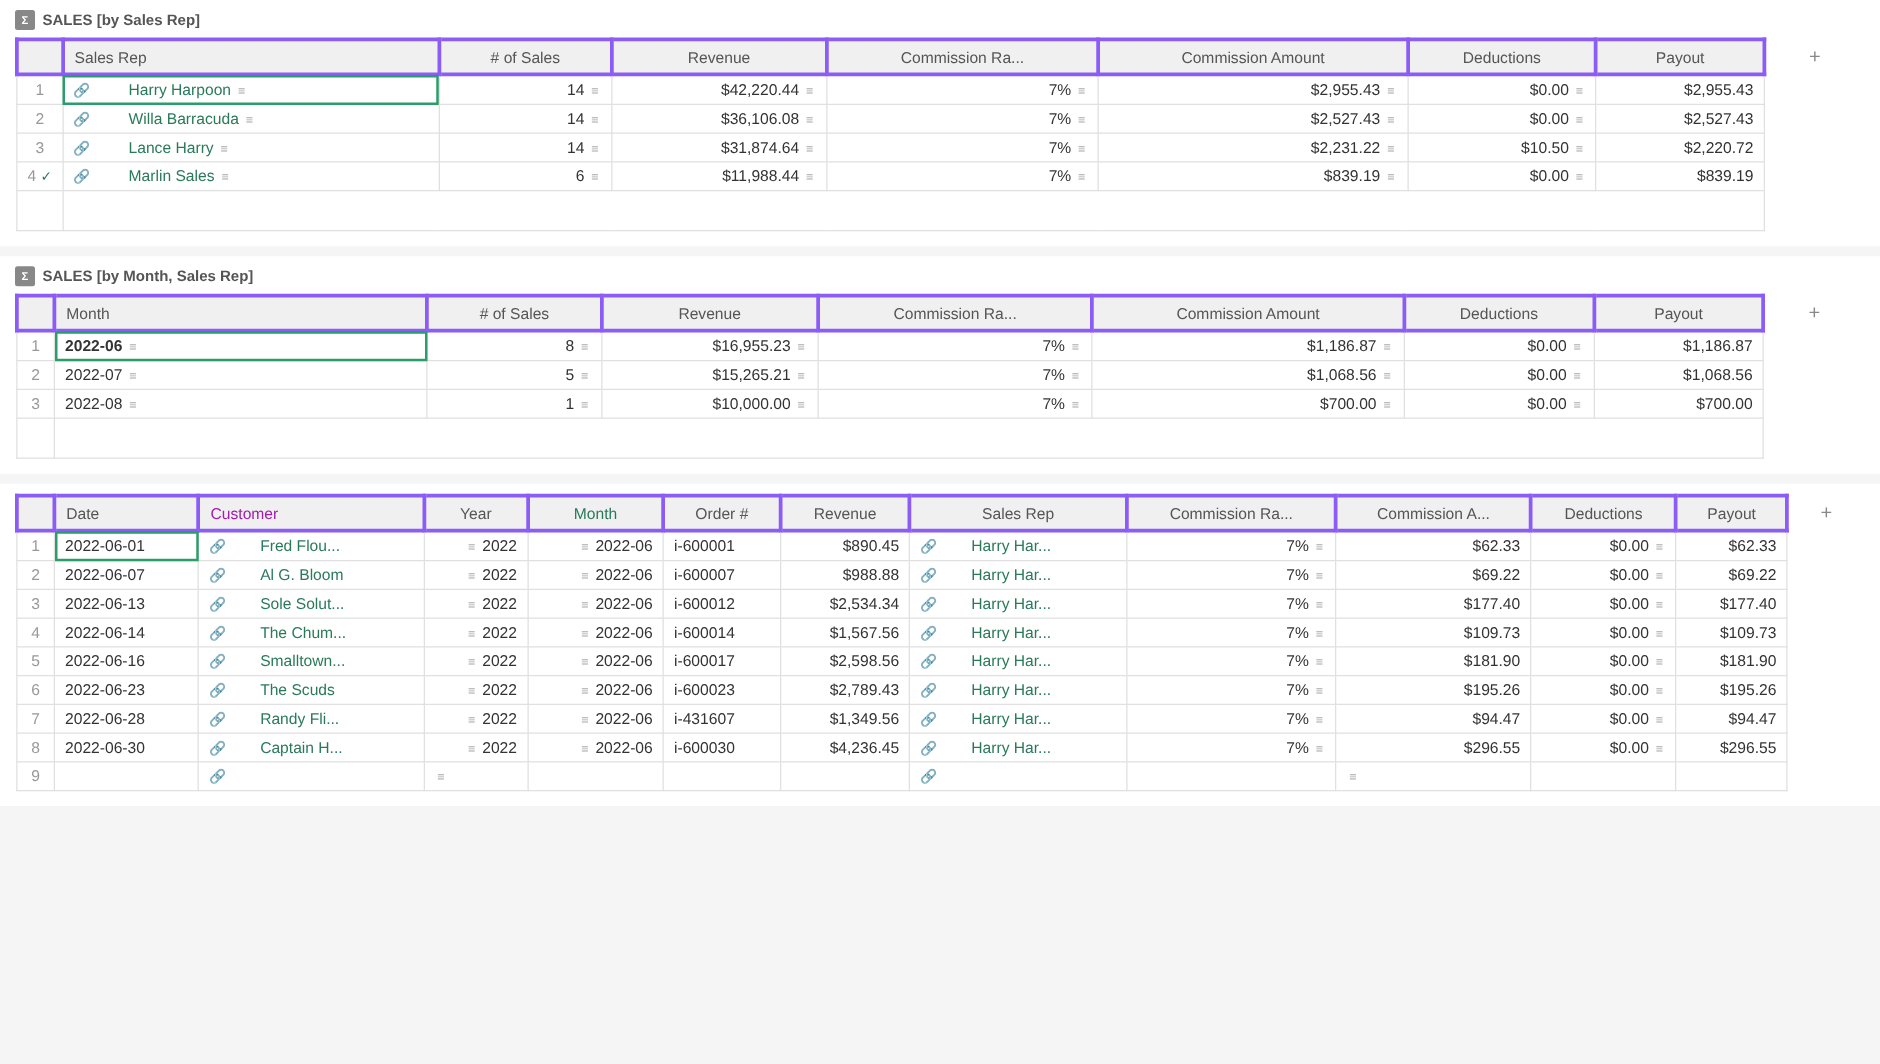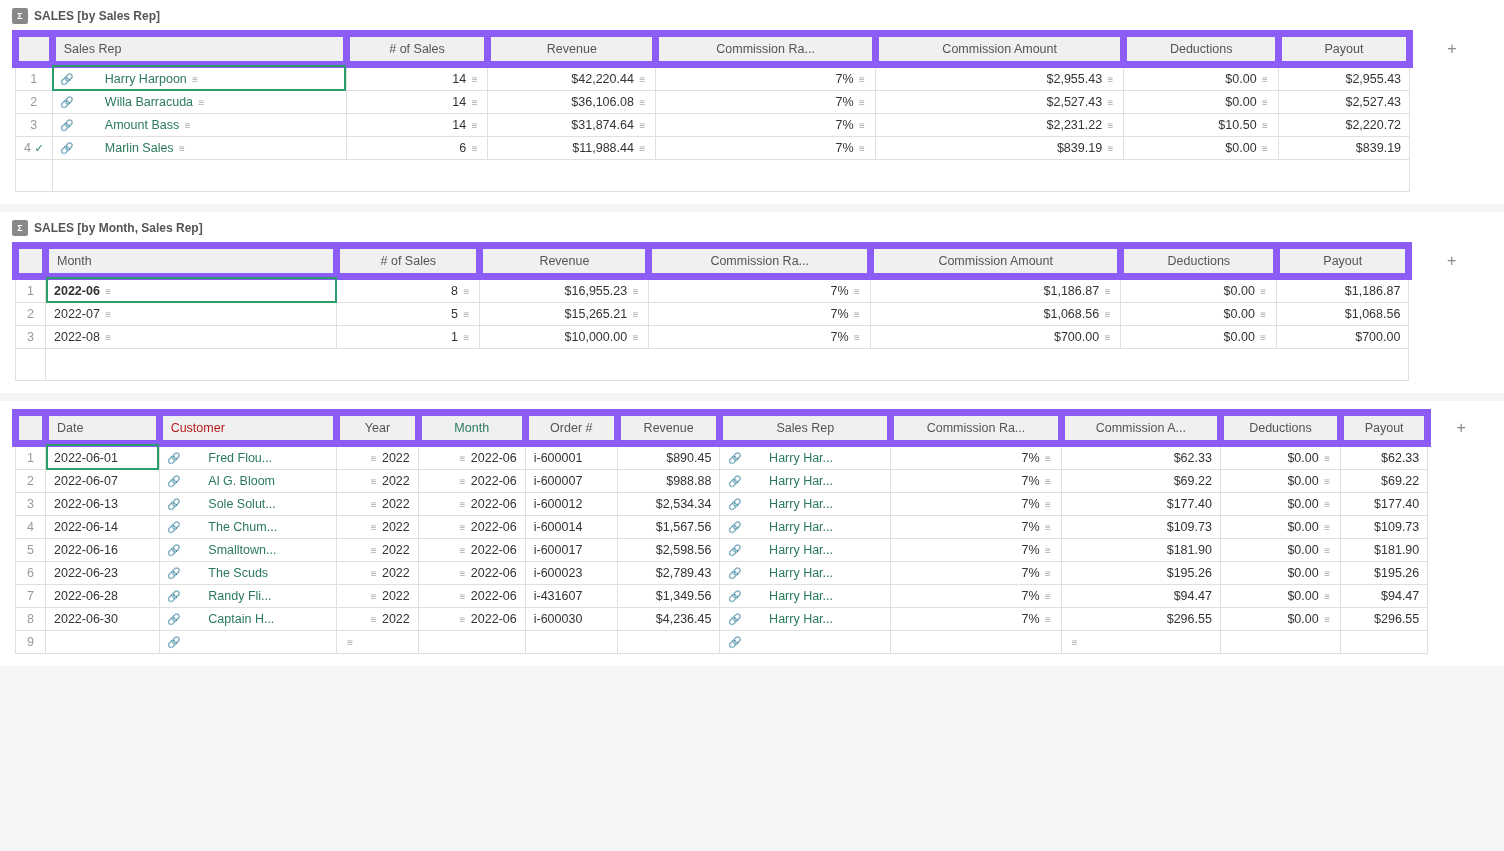--- a/index.html
+++ b/index.html
@@ -3,21 +3,21 @@
   <meta charset="utf-8">
   <style>
     * { box-sizing: border-box; margin: 0; padding: 0; }
     body { font-family: -apple-system, BlinkMacSystemFont, 'Segoe UI', sans-serif; font-size: 13px; background: #f5f5f5; color: #333; }
 
     .section { background: #fff; margin-bottom: 8px; padding: 8px 12px 12px; }
     .section-header { display: flex; align-items: center; gap: 6px; font-size: 12px; font-weight: 600; color: #555; margin-bottom: 6px; }
     .section-icon { width: 16px; height: 16px; background: #888; color: #fff; font-size: 9px; display: flex; align-items: center; justify-content: center; border-radius: 2px; font-weight: bold; }
 
     table { border-collapse: collapse; width: 100%; font-size: 12.5px; }
-    thead th { background: #f0f0f0; border: 7px solid #8b5cf6; padding: 5px 8px; font-weight: 500; color: #555; text-align: center; white-space: nowrap; }
+    thead th { background: #f0f0f0; border: 3px solid #8b5cf6; padding: 5px 8px; font-weight: 500; color: #555; text-align: center; white-space: nowrap; }
     thead th.left { text-align: left; }
     tbody td { border: 1px solid #e0e0e0; padding: 4px 8px; white-space: nowrap; }
 
     .row-num { color: #999; text-align: center; width: 30px; }
     .col-name { color: #2a7a5a; padding-left: 24px; }
     .link-icon { font-size: 11px; color: #2a7a5a; margin-right: 3px; }
     .menu-icon { font-size: 10px; color: #aaa; cursor: pointer; margin: 0 2px; }
     .col-right { text-align: right; }
     .col-center { text-align: right; }
     .check-icon { color: #2a7a5a; font-size: 11px; }
@@ -79,21 +79,21 @@
         <td class="col-right">7% <span class="menu-icon">≡</span></td>
         <td class="col-right">$2,527.43 <span class="menu-icon">≡</span></td>
         <td class="col-right">$0.00 <span class="menu-icon">≡</span></td>
         <td class="col-right">$2,527.43</td>
       </tr>
 
       <tr>
         <td class="row-num">3</td>
         <td>
           <span class="link-icon">🔗</span>
-          <span class="col-name">Amount Bass</span>
+          <span class="col-name">Lance Harry</span>
           <span class="menu-icon">≡</span>
         </td>
         <td class="col-right">14 <span class="menu-icon">≡</span></td>
         <td class="col-right">$31,874.64 <span class="menu-icon">≡</span></td>
         <td class="col-right">7% <span class="menu-icon">≡</span></td>
         <td class="col-right">$2,231.22 <span class="menu-icon">≡</span></td>
         <td class="col-right">$10.50 <span class="menu-icon">≡</span></td>
         <td class="col-right">$2,220.72</td>
       </tr>
 
@@ -192,21 +192,21 @@
     </tbody>
   </table>
 </div>
 
 <div class="sales-section">
   <table>
     <thead>
       <tr>
         <th style="width:30px;"></th>
         <th class="left">Date</th>
-        <th class="left" style="color:#b91c1c;">Customer</th>
+        <th class="left" style="color:#a21caf;">Customer</th>
         <th>Year</th>
         <th style="color:#2a7a5a;">Month</th>
         <th>Order #</th>
         <th>Revenue</th>
         <th>Sales Rep</th>
         <th>Commission Ra...</th>
         <th>Commission A...</th>
         <th>Deductions</th>
         <th>Payout</th>
         <th style="border:none;background:none;">

